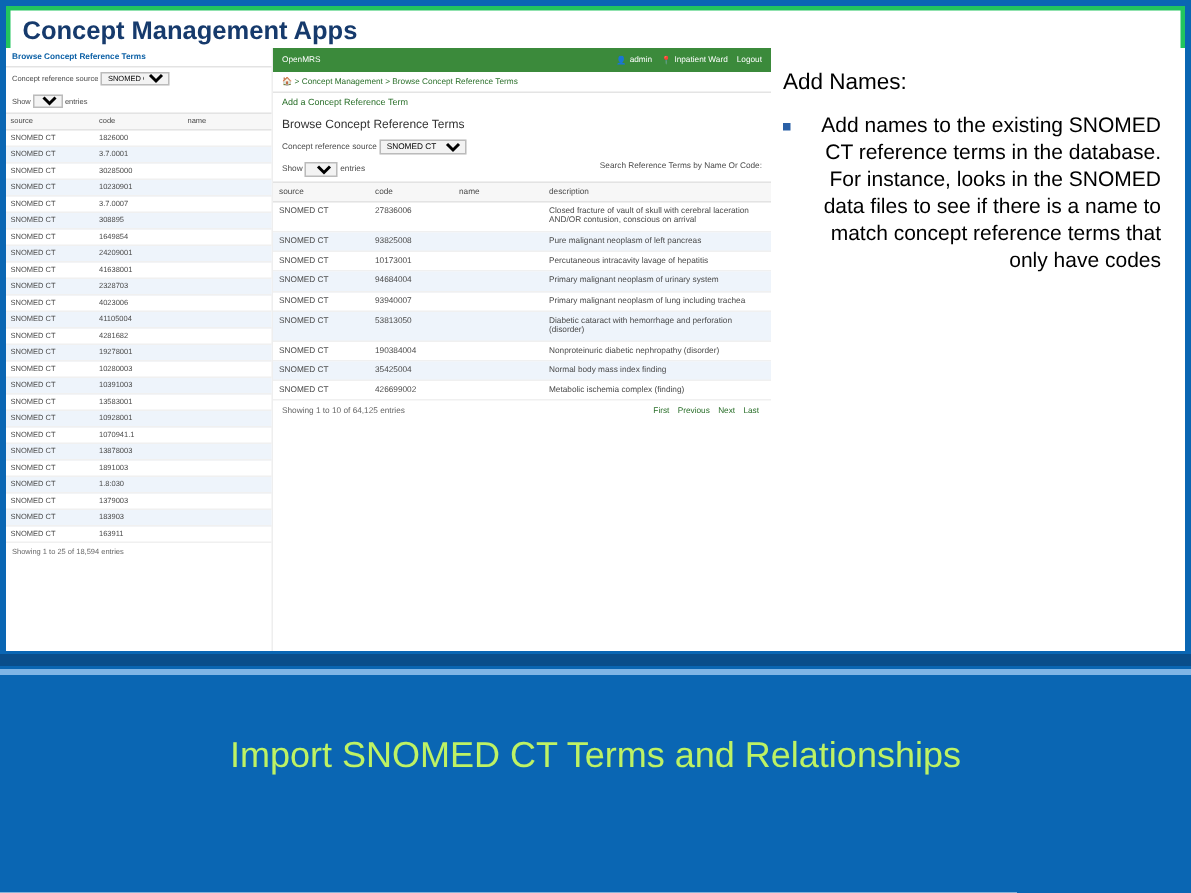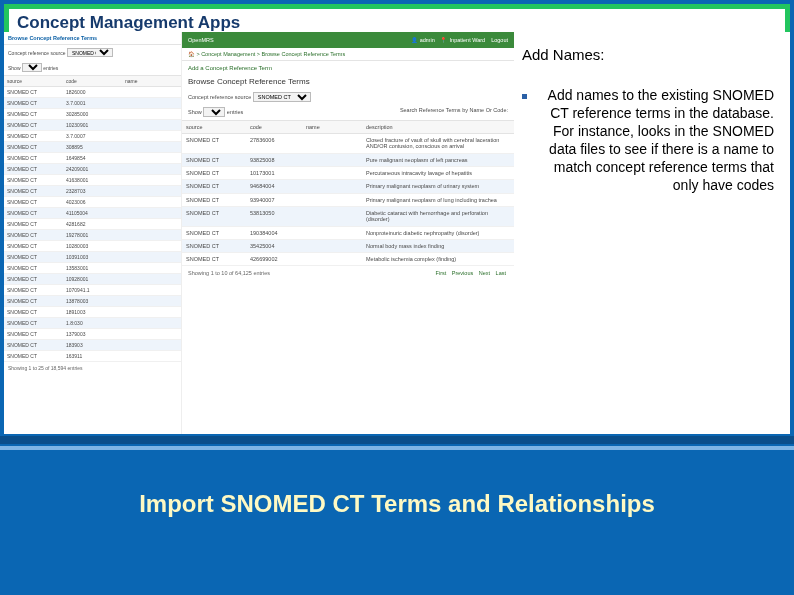--- a/index.html
+++ b/index.html
@@ -4,21 +4,21 @@
 <style>
   * { margin: 0; padding: 0; box-sizing: border-box; }
   body {
     width: 794px; height: 595px;
     background: #0a66b3;
     font-family: Arial, Helvetica, sans-serif;
     position: relative; overflow: hidden;
   }
   .title-bar {
     position: absolute; top: 4px; left: 4px; right: 4px;
-    background: #fff; border: 5px solid #22c55e;
+    background: #fff; border: 3px solid #22c55e;
     padding: 4px 8px;
   }
   .title-bar h1 { font-size: 17px; font-weight: bold; color: #163a6c; }
   .content-zone {
     position: absolute; top: 32px; left: 4px; right: 4px;
     background: #fff; height: 402px; display: flex;
   }
   .shots { display: flex; flex: 0 0 510px; justify-content: flex-end; }
   .shot { position: relative; background: #fff; font-size: 5px; color: #4a4a4a; }
   .shot-a { width: 178px; border-right: 1px solid #eee; }
@@ -51,36 +51,36 @@
   .sb-head span { padding: 3px 4px; font-size: 5.5px; }
   .sb-head .c1 { width: 64px; } .sb-head .c2 { width: 56px; } .sb-head .c3 { width: 60px; } .sb-head .c4 { flex: 1; }
   .sb-row { display: flex; border-bottom: 1px solid #f0f0f0; }
   .sb-row.alt { background: #eef4fb; }
   .sb-row span { padding: 3px 4px; font-size: 5.5px; }
   .sb-row .c1 { width: 64px; } .sb-row .c2 { width: 56px; } .sb-row .c3 { width: 60px; } .sb-row .c4 { flex: 1; line-height: 1.15; }
   .sb-foot { display: flex; justify-content: space-between; padding: 4px 6px; font-size: 5.5px; color: #666; }
   .sb-foot a { color: #2a6f2a; text-decoration: none; margin: 0 2px; }
   
   .text-col { flex: 1; padding: 14px 16px 8px 8px; }
-  .text-col h3 { font-size: 15px; font-weight: normal; color: #000; margin-bottom: 24px; }
+  .text-col h3 { font-size: 15px; font-weight: normal; color: #000; margin-bottom: 12px; }
   .text-col ul { list-style: none; text-align: right; }
   .text-col li { position: relative; padding-left: 14px; font-size: 14px; line-height: 1.28; color: #000; }
   .text-col li::before {
     content: ""; position: absolute; left: 0; top: 7px;
     width: 5px; height: 5px; background: #2a60a6;
   }
   
   .stripe { position: absolute; left: 0; right: 0; height: 8px; }
   .stripe.dark { background: #0a4e8b; top: 436px; }
   .stripe.light { background: #7fb5e6; top: 446px; height: 4px; }
   
   .footer-headline {
     position: absolute; left: 0; right: 0; top: 490px;
-    text-align: center; color: #fef9c3;
-    font-size: 24px; font-weight: bold;
+    text-align: center; color: #bef264;
+    font-size: 24px; font-weight: normal;
   }
   select { border: 1px solid #bbb; background: #f3f3f3; }
 </style>
 </head>
 <body>
 
 <div class="title-bar">
   <h1>Concept Management Apps</h1>
 </div>
 

